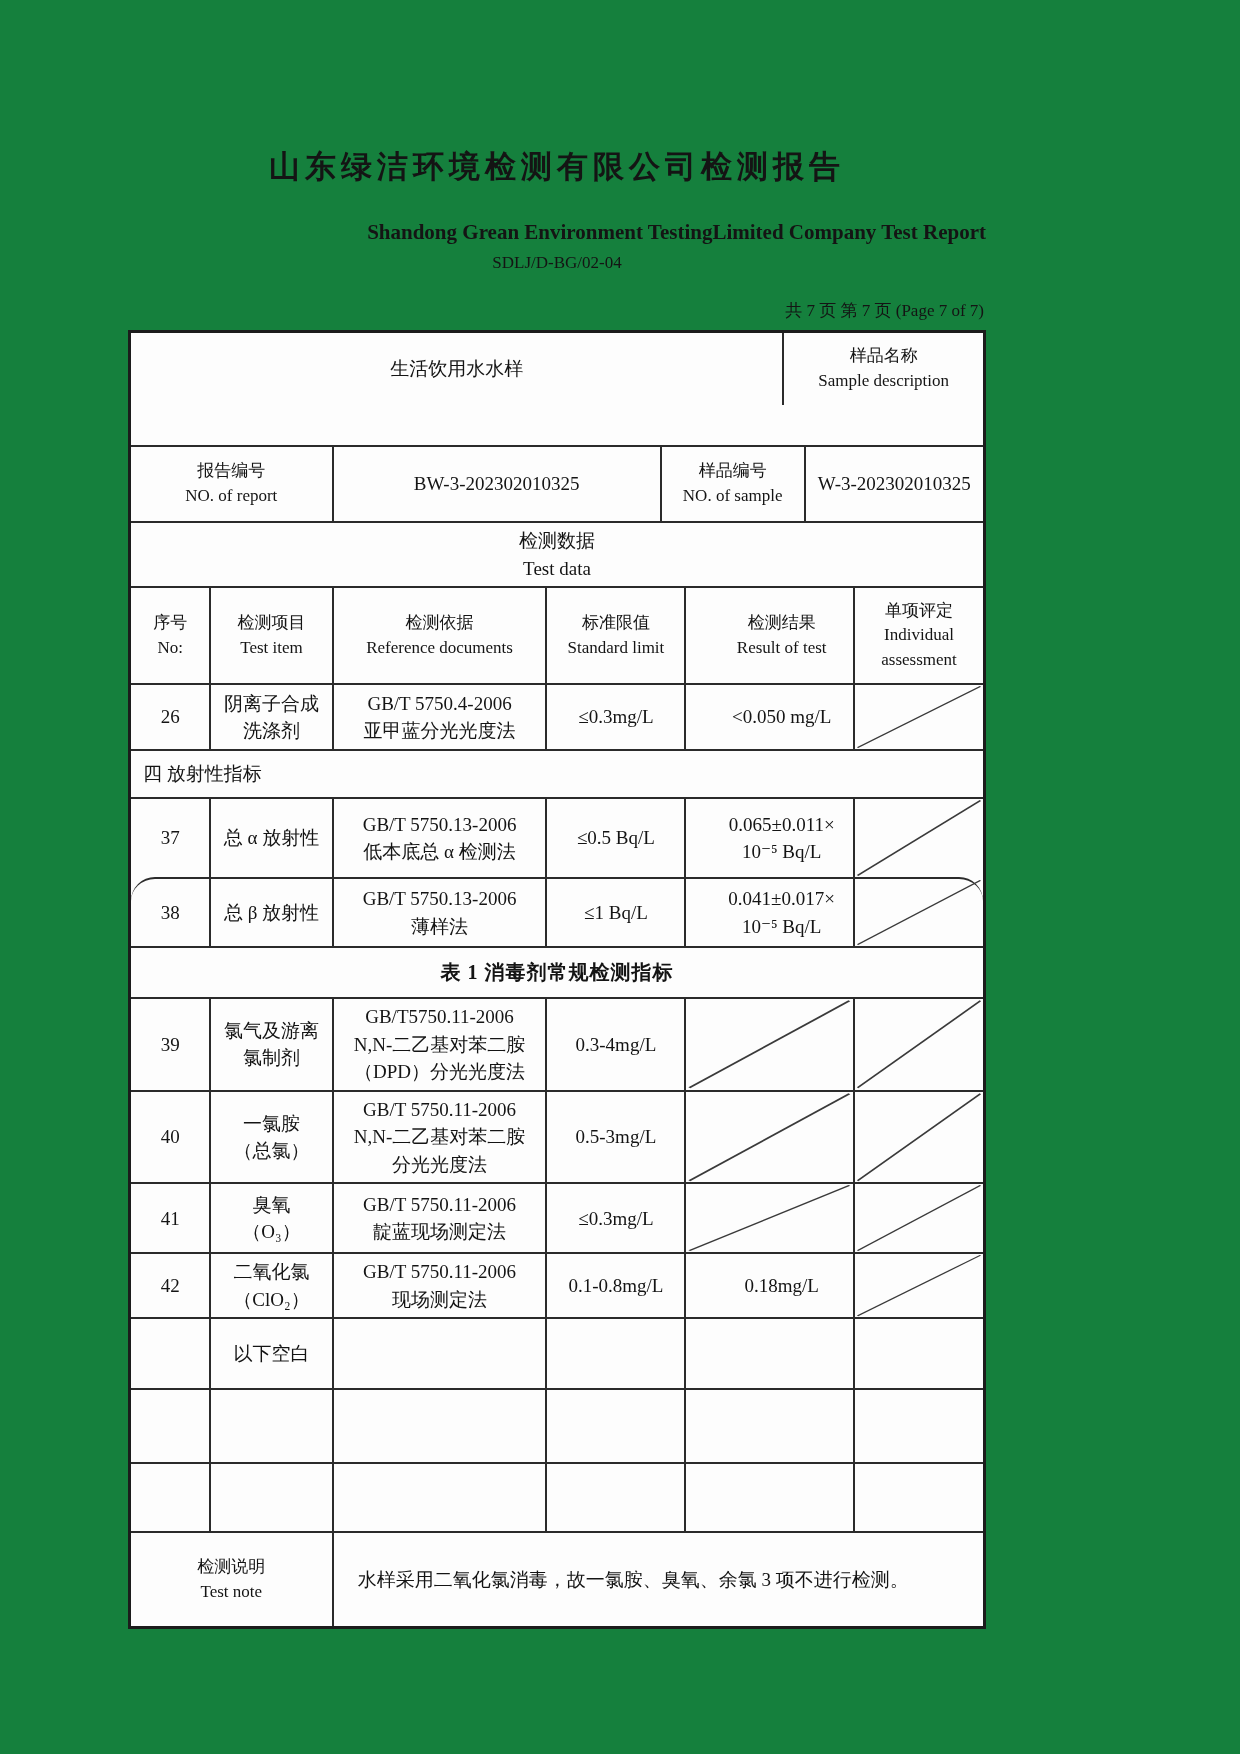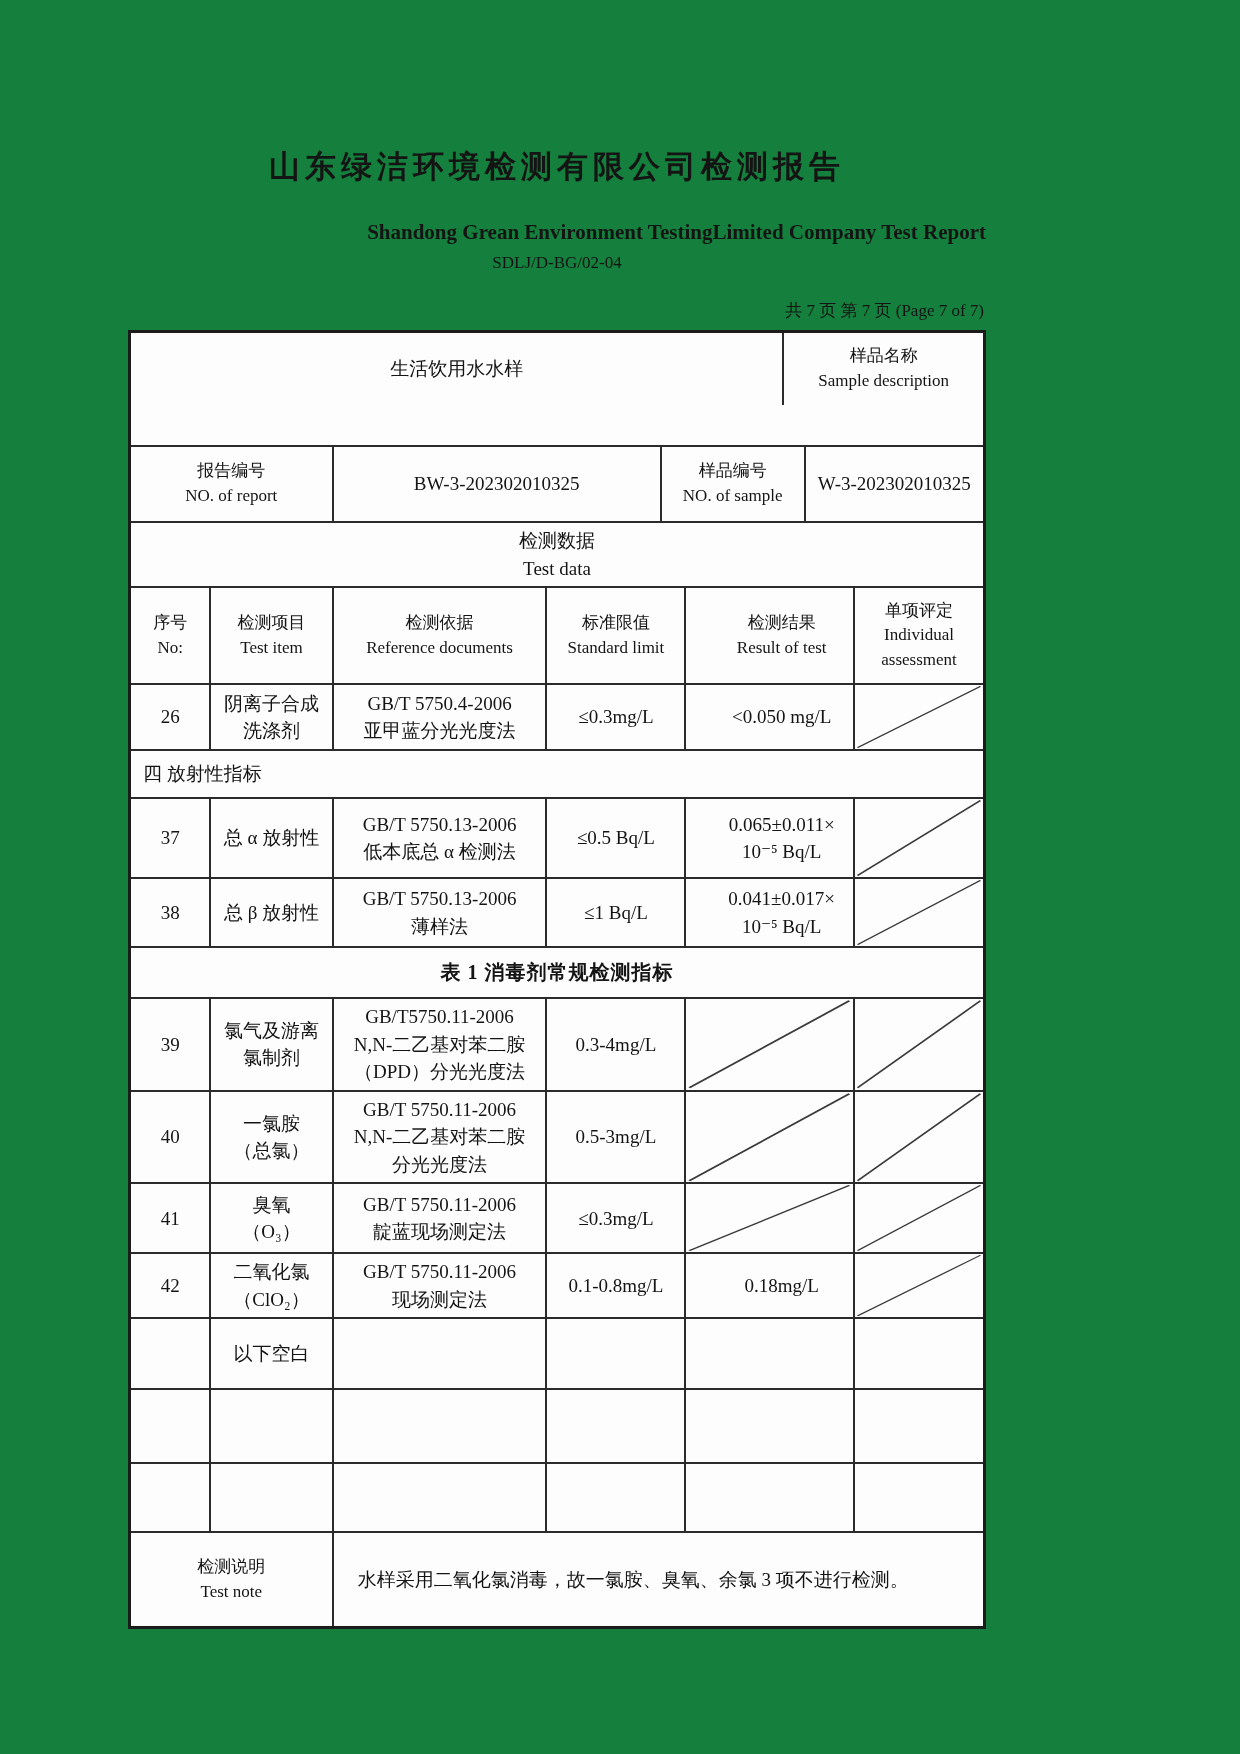--- a/index.html
+++ b/index.html
@@ -43,21 +43,21 @@
   .w-bval   { width: 38.5%; }
   .w-blab2  { width: 16.9%; }
   .w-bval2  { flex: 1; }
   .w-full   { width: 100%; }
   .w-span4  { flex: 1; }
 
   
   .h-a { min-height: 72px; }  .h-b { min-height: 76px; margin-top: 40px; }
   .h-c { min-height: 64px; }  .h-hd { min-height: 97px; }
   .h-36 { min-height: 66px; } .h-sec4 { min-height: 48px; }
-  .h-37 { min-height: 80px; } .h-38 { min-height: 69px; }
+  .h-37 { min-height: 80px; } .h-38 { min-height: 69px; border-radius: 24px; }
   .h-sect2 { min-height: 51px; }
   .h-39 { min-height: 84px; } .h-40 { min-height: 78px; }
   .h-41 { min-height: 70px; } .h-42 { min-height: 62px; }
   .h-b1 { min-height: 71px; } .h-b2 { min-height: 74px; }
   .h-b3 { min-height: 69px; } .h-note { min-height: 95px; }
 
   .sec-left { text-align: left; padding-left: 12px; font-size: 19px; justify-content: center; }
   .sec-center { font-weight: bold; font-size: 20px; letter-spacing: 1px; }
   .note-text { text-align: left; padding-left: 24px; }
 

